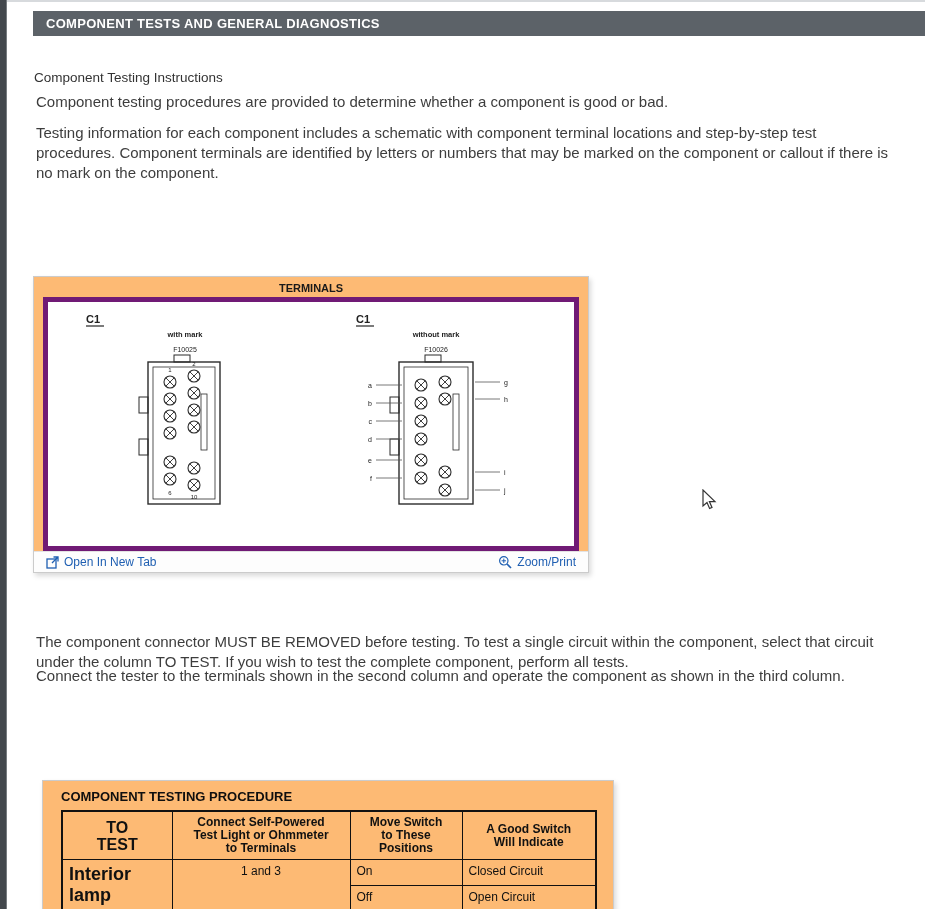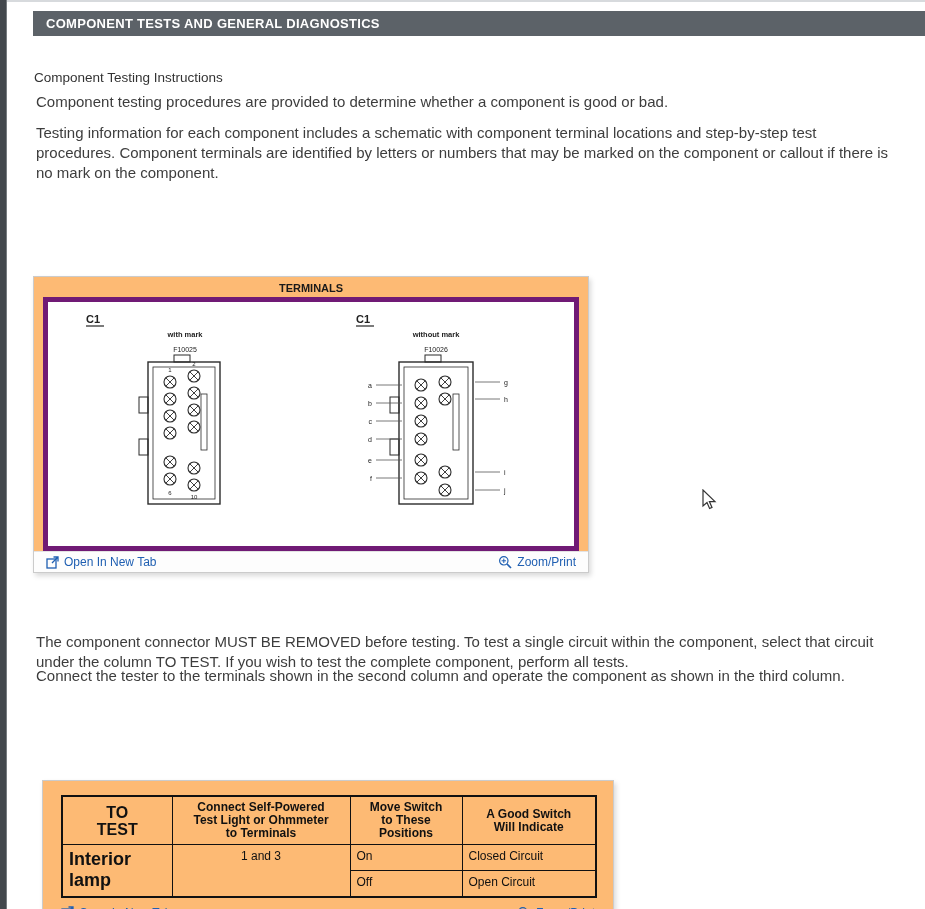--- a/index.html
+++ b/index.html
@@ -171,20 +171,21 @@
       </svg>
       <span>Zoom/Print</span>
     </a>
   </div>
 </div>
 
 <p class="para" id="p3">The component connector MUST BE REMOVED before testing. To test a single circuit within the component, select that circuit under the column TO TEST. If you wish to test the complete component, perform all tests.</p>
 <p class="para" id="p4">Connect the tester to the terminals shown in the second column and operate the component as shown in the third column.</p>
 
 <div class="figure" id="fig2">
+  <div class="fig-title2">COMPONENT TESTING PROCEDURE</div>
   <table>
     <colgroup>
         <col style="width:110px">
         <col style="width:178px">
         <col style="width:112px">
         <col style="width:134px">
       </colgroup>
     <thead>
       <tr>
         <th class="big">TO

